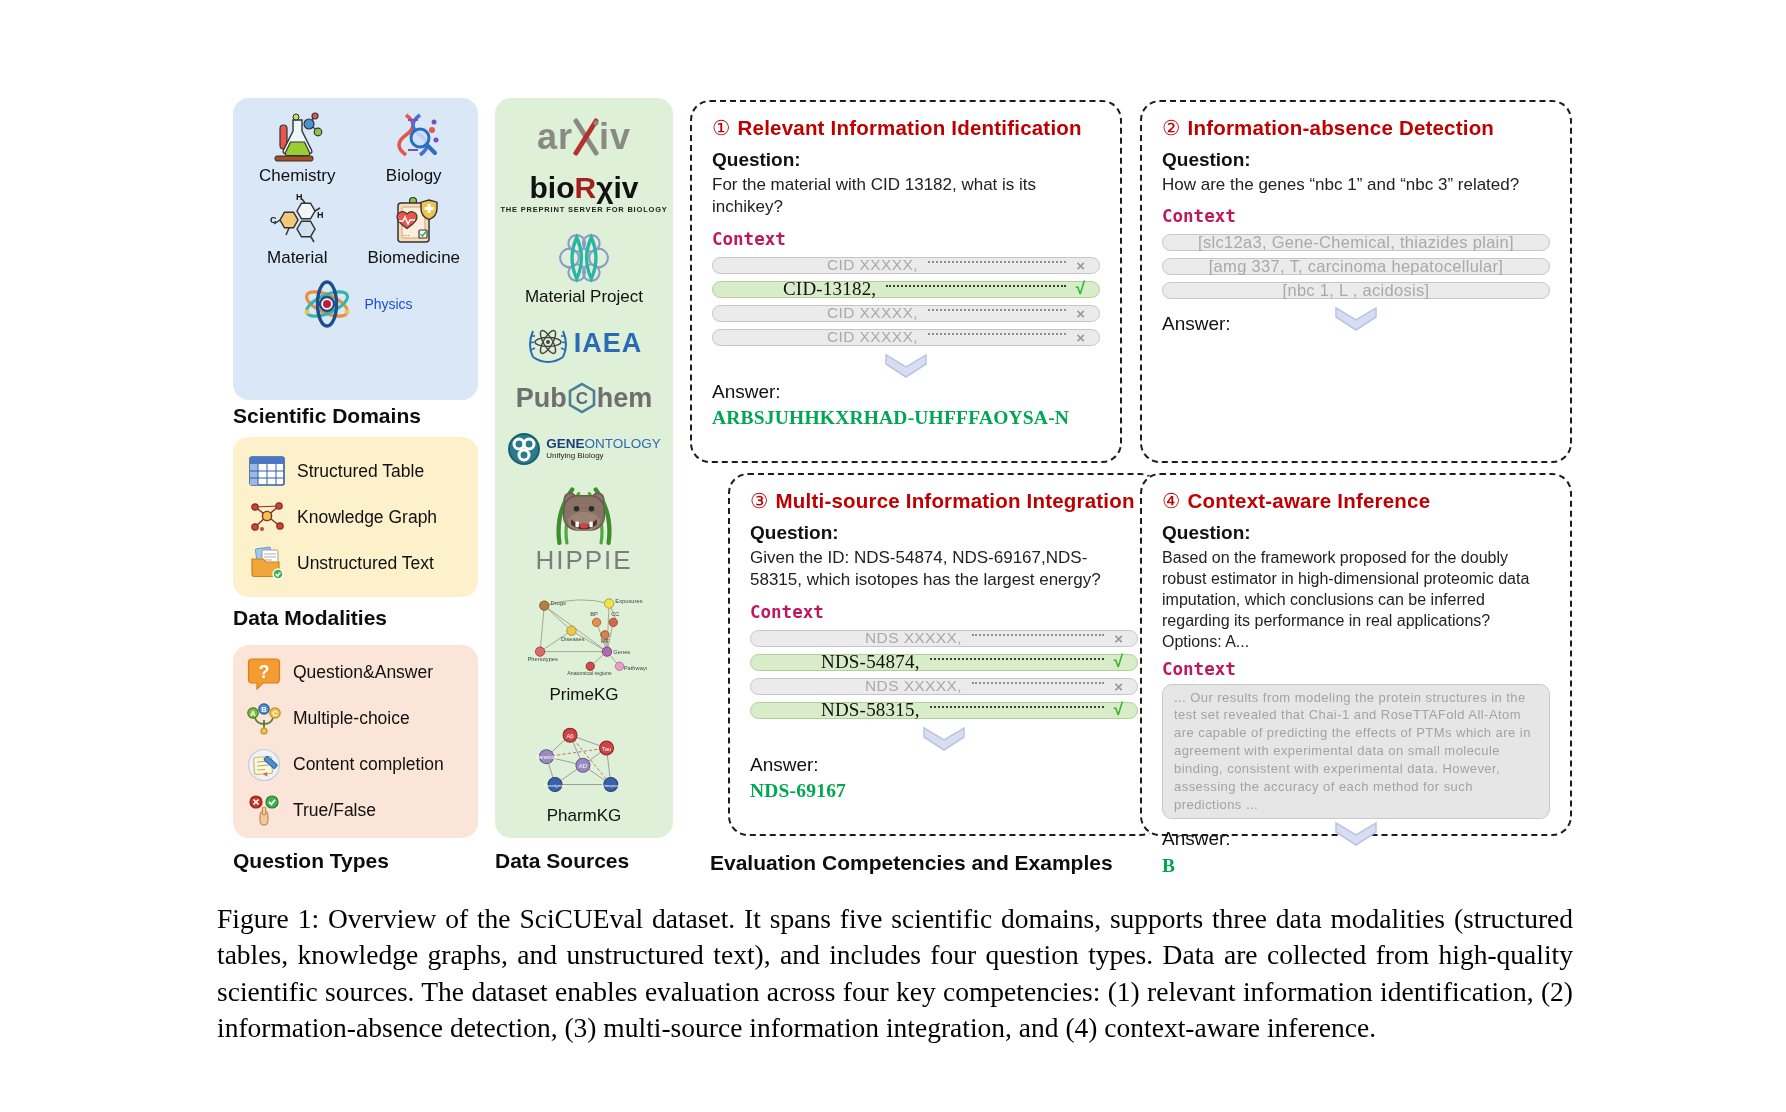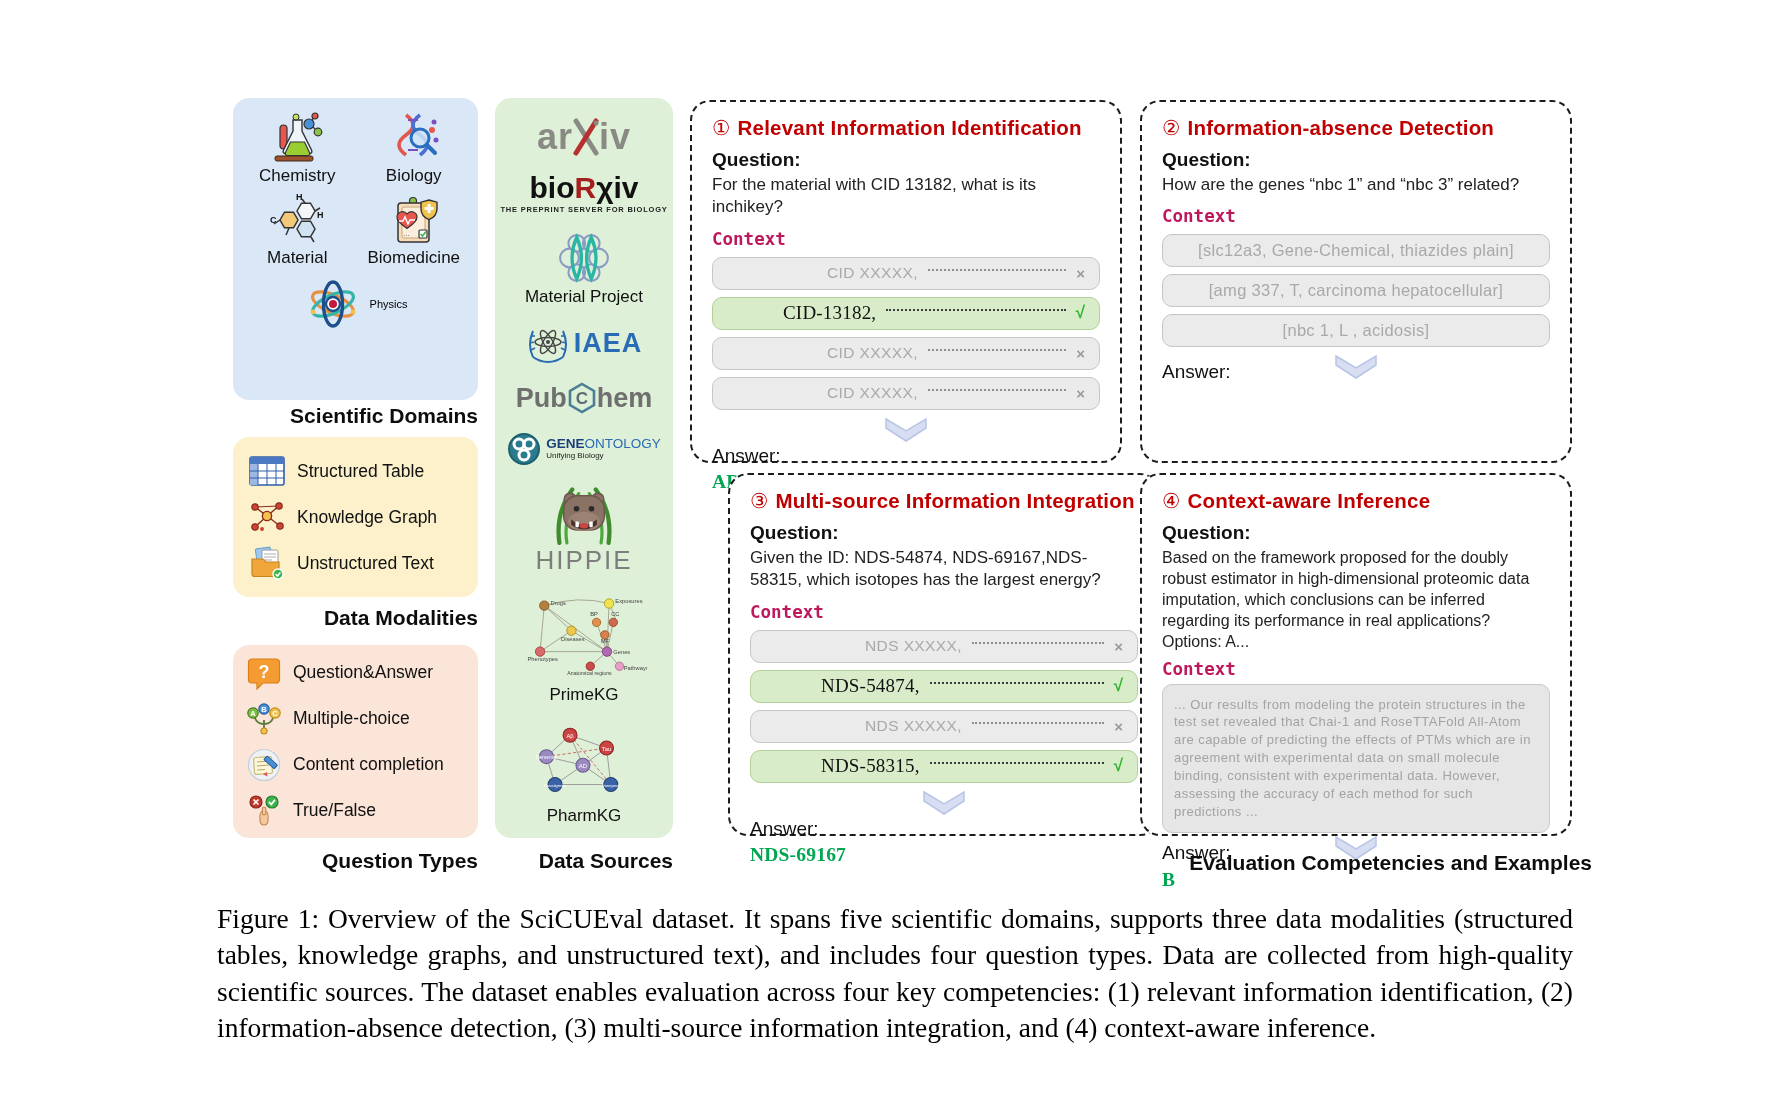--- a/index.html
+++ b/index.html
@@ -10,32 +10,32 @@
   .panel{position:absolute;border-radius:16px;box-sizing:border-box;}
   #domains{left:233px;top:98px;width:245px;height:302px;background:#d9e7f6;padding:14px 6px 4px;}
   #modalities{left:233px;top:437px;width:245px;height:160px;background:#fcf1cb;
               display:flex;flex-direction:column;justify-content:center;padding:4px 15px 4px 16px;}
   #qtypes{left:233px;top:645px;width:245px;height:193px;background:#fae5d8;
           display:flex;flex-direction:column;justify-content:center;padding:4px 0 4px 14px;}
   #sources{left:495px;top:98px;width:178px;height:740px;background:#def0d7;
            display:flex;flex-direction:column;align-items:center;justify-content:space-between;
            padding:20px 4px 14px;}
 
-  .cat-label{position:absolute;text-align:right;font-weight:bold;font-size:21px;color:#0d0d0d;}
+  .cat-label{position:absolute;text-align:left;font-weight:bold;font-size:21px;color:#0d0d0d;}
   #domains-label{left:233px;top:404px;width:245px;}
   #modalities-label{left:233px;top:606px;width:245px;}
   #qtypes-label{left:233px;top:849px;width:245px;}
   #sources-label{left:495px;top:849px;width:178px;}
   #comp-label{left:710px;top:851px;width:882px;}
 
   .dom-grid{display:grid;grid-template-columns:1fr 1fr;row-gap:8px;}
   .dom-item{display:flex;flex-direction:column;align-items:center;}
   .dom-item .lbl{font-size:17px;color:#111;margin-top:2px;}
   .physics-row{display:flex;align-items:center;justify-content:center;gap:8px;margin-top:8px;}
-  .physics-row .lbl{font-size:11px;color:#000000;}
+  .physics-row .lbl{font-size:14px;color:#1d4ed8;}
 
   .li-row{display:flex;align-items:center;gap:12px;height:46px;}
   .li-row .lbl{font-size:17.5px;color:#111;}
 
   .logo-block{display:flex;flex-direction:column;align-items:center;line-height:1;}
   .arxiv-line{display:flex;align-items:center;font-weight:bold;font-size:36px;color:#8a8a85;letter-spacing:1px;}
   .biorxiv-line{font-weight:bold;font-size:30px;color:#111;}
   .biorxiv-line .red{color:#a51f1f;}
   .tagline{font-size:7.5px;font-weight:bold;color:#222;letter-spacing:.8px;margin-top:3px;}
   .mp-label,.kg-label{font-family:"Liberation Sans",sans-serif;font-size:17px;color:#111;margin-top:3px;}
@@ -56,35 +56,35 @@
 
   .comp-title{color:#c00000;font-weight:bold;font-size:20.5px;margin:2px 0 9px;letter-spacing:.2px;}
   .comp-title .num{margin-right:7px;font-weight:normal;}
   .q-label{font-weight:bold;font-size:19px;color:#111;margin-bottom:3px;}
   .q-text{font-size:17px;color:#222;line-height:1.32;}
   #p4 .q-text{font-size:16px;}
   .ctx-label{font-family:"DejaVu Sans Mono",monospace;font-weight:bold;color:#be185d;
              font-size:17.5px;margin:10px 0 8px;}
   #p4 .ctx-label{margin:6px 0 5px;}
 
-  .ctx-row{height:33px;border-radius:10px;background:#ebebeb;border:1.5px solid #c6c6c6;
+  .ctx-row{height:17px;border-radius:10px;background:#ebebeb;border:1.5px solid #c6c6c6;
            display:flex;align-items:center;margin-bottom:7px;padding:0 14px;box-sizing:border-box;}
   .ctx-row.right{background:#d9ecc9;border-color:#b2d197;}
   .ctx-text{color:#a9a9a9;font-size:15.5px;white-space:nowrap;letter-spacing:.4px;}
   .ctx-row.leader .ctx-text{margin-left:100px;}
   .ctx-row.right .ctx-text{color:#111;font-family:"Liberation Serif",serif;font-size:19px;margin-left:56px;letter-spacing:.2px;}
   .dots{flex:1;border-bottom:2.2px dotted #8f8f8f;margin:0 10px 7px;}
   .ctx-row.right .dots{border-color:#3c3c3c;}
   .mark{font-size:15px;color:#9a9a9a;font-weight:bold;}
   .ctx-row.right .mark{color:#2fb52f;font-size:17px;}
   .ctx-row.center{justify-content:center;padding:0 8px;}
   .ctx-row.center .ctx-text{font-size:16.5px;letter-spacing:.3px;}
 
   .ctx-big{background:#e6e6e6;border:1.5px solid #c9c9c9;border-radius:10px;
-           padding:11px 11px;color:#a3a3a3;font-size:13px;line-height:1.38;letter-spacing:.45px;}
+           padding:4px 11px;color:#a3a3a3;font-size:13px;line-height:1.38;letter-spacing:.45px;}
 
   .chev-row{display:flex;justify-content:center;margin:1px 0 2px;}
   .ans-row{position:relative;height:30px;margin-top:2px;}
   .ans-row .answer-label{position:absolute;left:0;top:7px;}
   .ans-row .chev{position:absolute;left:50%;transform:translateX(-50%);top:0;}
   .answer-label{font-size:19px;color:#111;}
   .answer-text{font-family:"Liberation Serif",serif;font-weight:bold;color:#00a651;
                font-size:19.5px;line-height:1.3;margin-top:2px;letter-spacing:.2px;}
 
   

